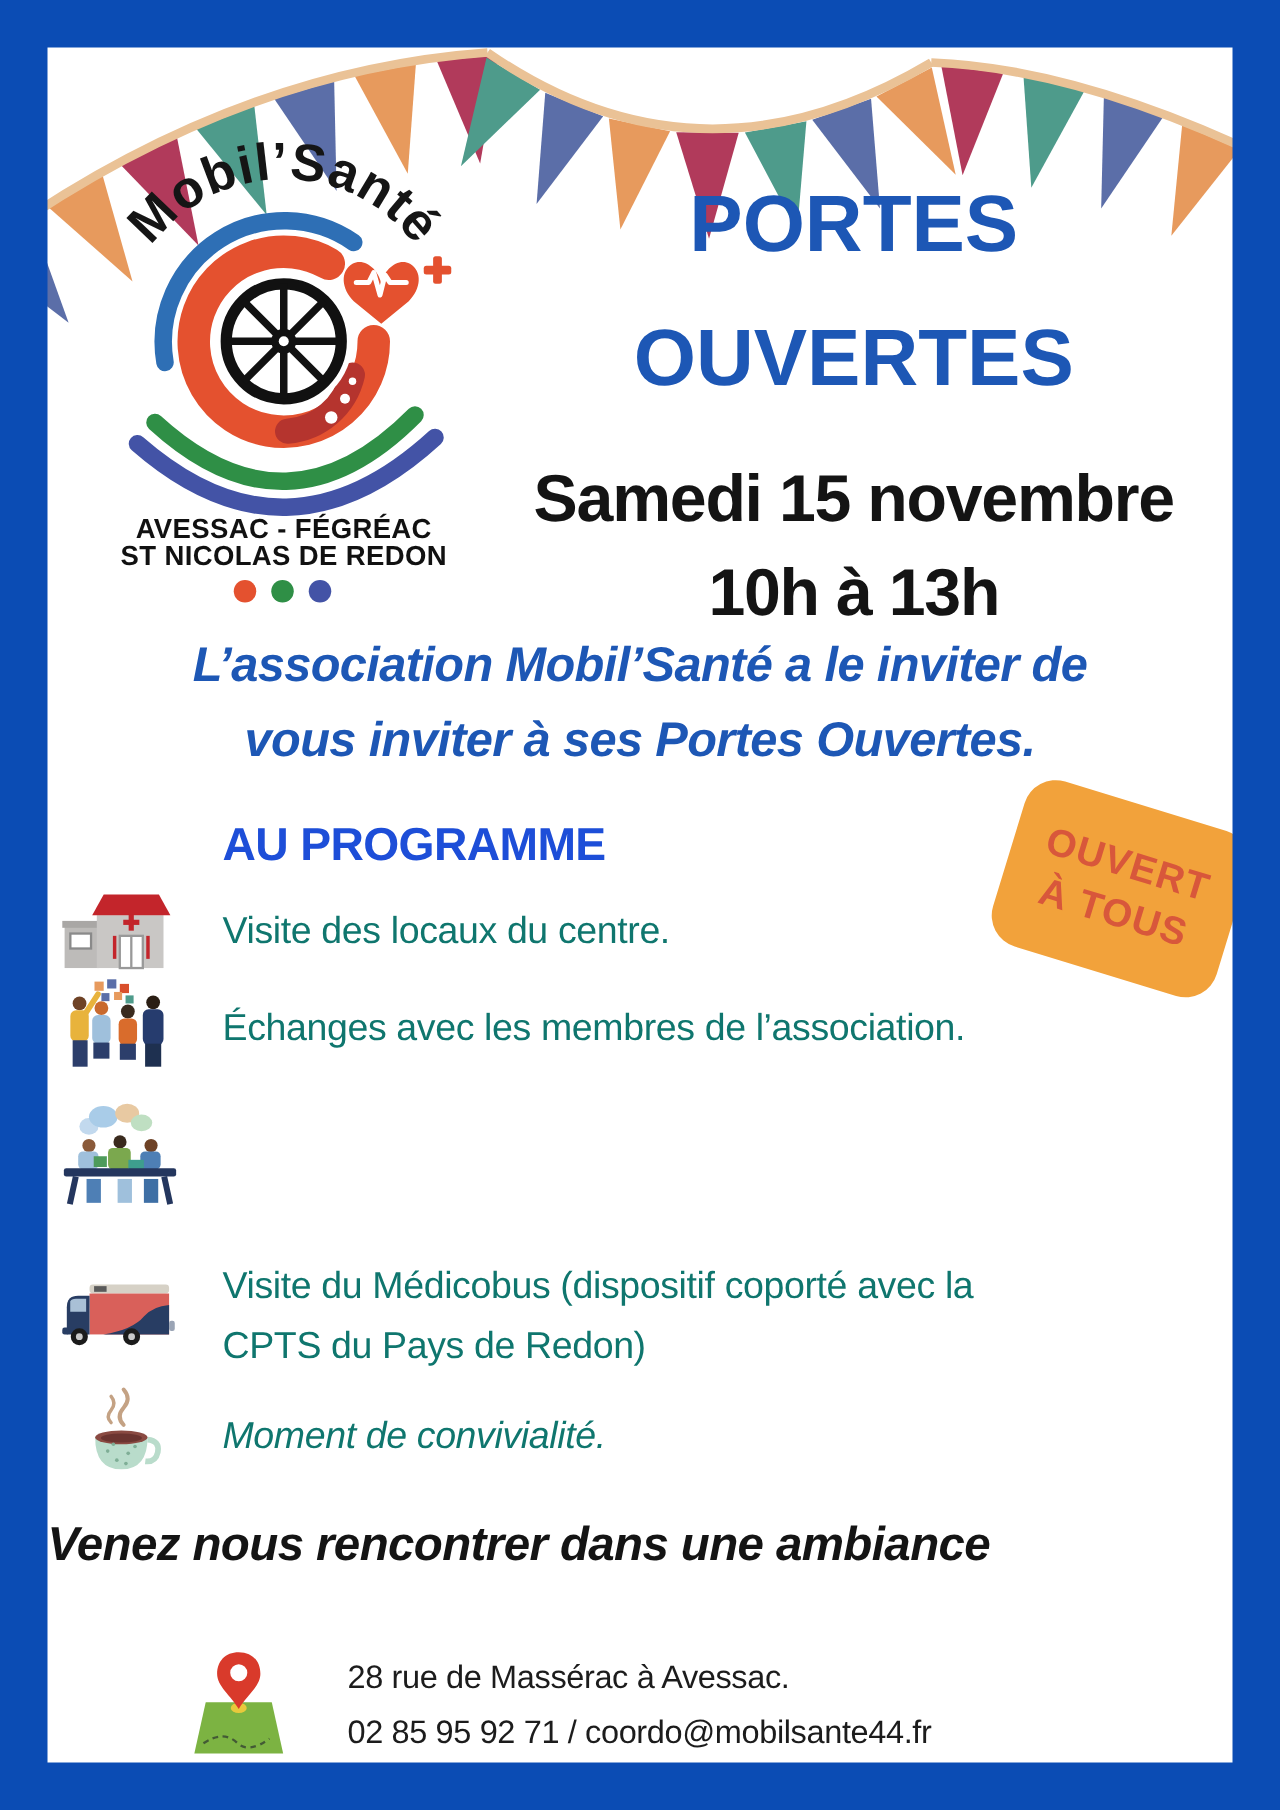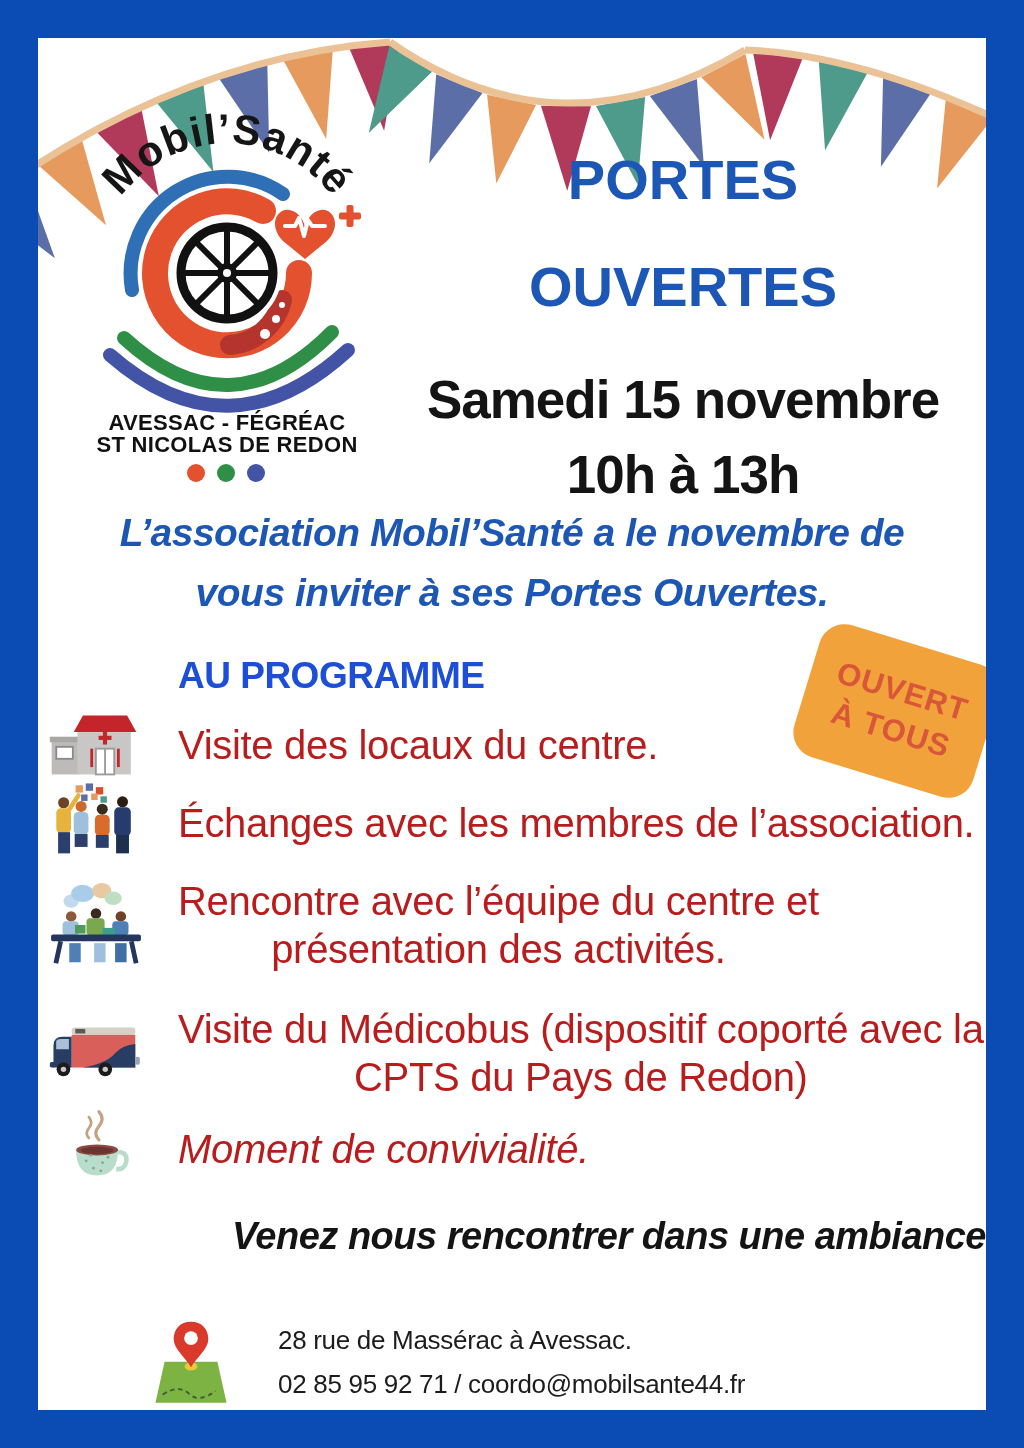--- a/index.html
+++ b/index.html
@@ -3,38 +3,38 @@
 <meta charset="utf-8">
 <style>
   html,body{margin:0;padding:0;width:1024px;height:1448px;overflow:hidden;
     font-family:"Liberation Sans","DejaVu Sans",sans-serif;background:#ffffff;}
   .poster{position:relative;width:1024px;height:1448px;background:#ffffff;}
   .frame{position:absolute;inset:0;border:38px solid #0B4CB4;pointer-events:none;z-index:30;}
   .bunting{position:absolute;left:0;top:0;width:1024px;height:340px;z-index:1;}
   .content{position:absolute;inset:0;z-index:2;}
   .logo-svg{position:absolute;left:72px;top:110px;width:310px;height:385px;}
   .title-block{position:absolute;left:380px;top:126px;width:606px;text-align:center;}
-  .title-line{font-size:56px;line-height:107px;font-weight:800;color:#1D57B5;letter-spacing:0px;}
+  .title-line{font-size:64px;line-height:107px;font-weight:800;color:#1D57B5;letter-spacing:0px;}
   .date-block{margin-top:22px;}
   .date-line{font-size:53px;line-height:75px;font-weight:800;color:#141414;letter-spacing:-1px;}
   .invitation{position:absolute;left:38px;right:38px;top:503px;text-align:center;
     font-style:italic;font-weight:700;font-size:39px;line-height:60px;color:#1D57B5;letter-spacing:-0.5px;}
   .program-heading{position:absolute;left:178px;top:655px;font-size:37px;font-weight:800;
     color:#1d4ed8;letter-spacing:-0.5px;}
   .badge{position:absolute;left:803px;top:642px;width:187px;height:138px;background:#F2A23B;
     border-radius:26px;transform:rotate(17deg);display:flex;flex-direction:column;align-items:center;
     justify-content:center;gap:4px;}
   .badge span{font-size:31px;font-weight:800;color:#D8573B;letter-spacing:1px;}
   .row{position:absolute;left:48px;right:40px;display:flex;align-items:center;}
   .icon-box{flex:0 0 130px;display:flex;align-items:center;}
-  .row-text{font-size:40px;line-height:48px;color:#b91c1c;letter-spacing:-0.3px;text-align:center;}
+  .row-text{font-size:30px;line-height:48px;color:#0f766e;letter-spacing:-0.3px;}
   .r1{top:700px;height:90px;} .r2{top:778px;height:90px;} .r3{top:872px;height:106px;}
   .r4{top:998px;height:110px;} .r5{top:1104px;height:90px;font-style:italic;}
-  .closing{position:absolute;left:38px;right:38px;top:1212px;text-align:right;font-weight:800;
-    font-style:italic;font-size:38px;line-height:48px;color:#141414;letter-spacing:-0.5px;padding-left:30px;}
+  .closing{position:absolute;left:38px;right:38px;top:1212px;text-align:left;font-weight:800;
+    font-style:italic;font-size:38px;line-height:48px;color:#141414;letter-spacing:-0.5px;}
   .footer{position:absolute;left:150px;top:1314px;display:flex;align-items:center;}
   .footer-icon{flex:0 0 128px;}
   .footer-text{font-size:26px;line-height:44px;color:#1c1c1c;letter-spacing:-0.3px;}
   .brand-text{font-weight:700;font-size:42px;fill:#151515;letter-spacing:1px;}
   .loc-text{font-weight:700;font-size:22px;fill:#111111;letter-spacing:0.3px;}
 </style>
 </head>
 <body>
 
 <div class="poster">
@@ -123,21 +123,21 @@
     <div class="title-block">
       <div class="title-line">PORTES</div>
       <div class="title-line">OUVERTES</div>
       <div class="date-block">
         <div class="date-line">Samedi 15 novembre</div>
         <div class="date-line">10h à 13h</div>
       </div>
     </div>
 
     <div class="invitation">
-      <div>L’association Mobil’Santé a le novembre de</div>
+      <div>L’association Mobil’Santé a le inviter de</div>
       <div>vous inviter à ses Portes Ouvertes.</div>
     </div>
 
     <div class="program-heading">AU PROGRAMME</div>
     <div class="badge">
       <span>OUVERT</span>
       <span>À TOUS</span>
     </div>
 
     <div class="row r1">
@@ -210,24 +210,20 @@
           <rect x="67" y="41" width="17" height="15" rx="4" fill="#4E7FB5"></rect>
           <rect x="57" y="48" width="13" height="8" fill="#3E9E8E"></rect>
           <rect x="3" y="55" width="94" height="7" rx="2" fill="#24365E"></rect>
           <line x1="13" y1="62" x2="8" y2="85" stroke="#24365E" stroke-width="5"></line>
           <line x1="87" y1="62" x2="92" y2="85" stroke="#24365E" stroke-width="5"></line>
           <rect x="22" y="64" width="12" height="20" fill="#4E7FB5"></rect>
           <rect x="48" y="64" width="12" height="20" fill="#9FC0DC"></rect>
           <rect x="70" y="64" width="12" height="20" fill="#3E6FA5"></rect>
         </svg>
       </div>
-      <div class="row-text">
-        <div>Rencontre avec l’équipe du centre et</div>
-        <div>présentation des activités.</div>
-      </div>
     </div>
 
     <div class="row r4">
       <div class="icon-box">
         <svg width="100" height="74" viewBox="0 0 110 80">
           <rect x="26" y="12" width="70" height="8" rx="3" fill="#D6D1C6"></rect>
           <rect x="30" y="13.5" width="11" height="5" fill="#5A5A5A"></rect>
           <rect x="26" y="20" width="70" height="36" fill="#D9605A"></rect>
           <path d="M 38,56 Q 64,52 74,40 Q 82,31 96,30 L 96,56 Z" fill="#283D63"></path>
           <path d="M 6,32 Q 6,22 16,22 L 26,22 L 26,56 L 6,56 Z" fill="#283D63"></path>

